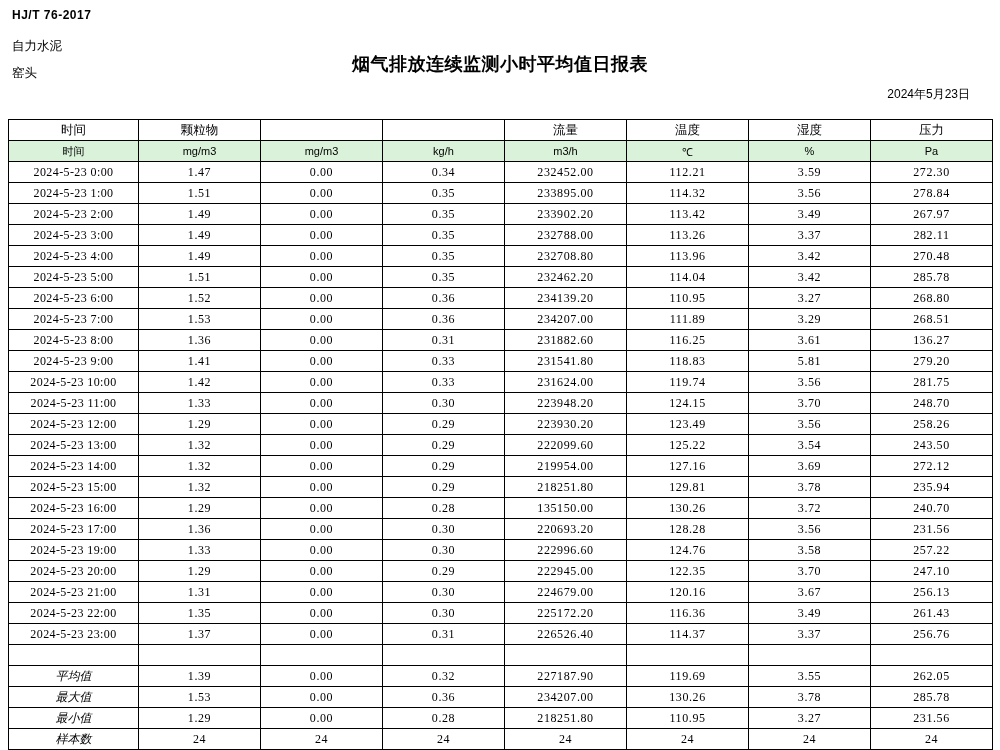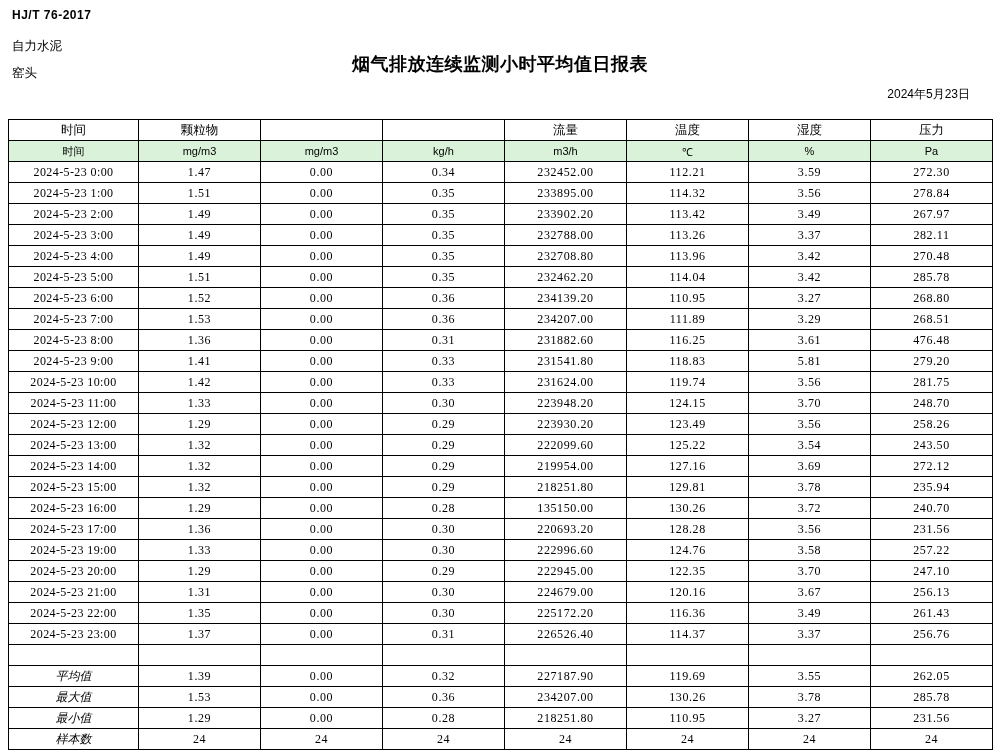--- a/index.html
+++ b/index.html
@@ -224,21 +224,21 @@
         <td class="data-cell">268.51</td>
       </tr>
       <tr>
         <td class="time-cell">2024-5-23 8:00</td>
         <td class="data-cell">1.36</td>
         <td class="data-cell">0.00</td>
         <td class="data-cell">0.31</td>
         <td class="data-cell">231882.60</td>
         <td class="data-cell">116.25</td>
         <td class="data-cell">3.61</td>
-        <td class="data-cell">476.48</td>
+        <td class="data-cell">136.27</td>
       </tr>
       <tr>
         <td class="time-cell">2024-5-23 9:00</td>
         <td class="data-cell">1.41</td>
         <td class="data-cell">0.00</td>
         <td class="data-cell">0.33</td>
         <td class="data-cell">231541.80</td>
         <td class="data-cell">118.83</td>
         <td class="data-cell">5.81</td>
         <td class="data-cell">279.20</td>

